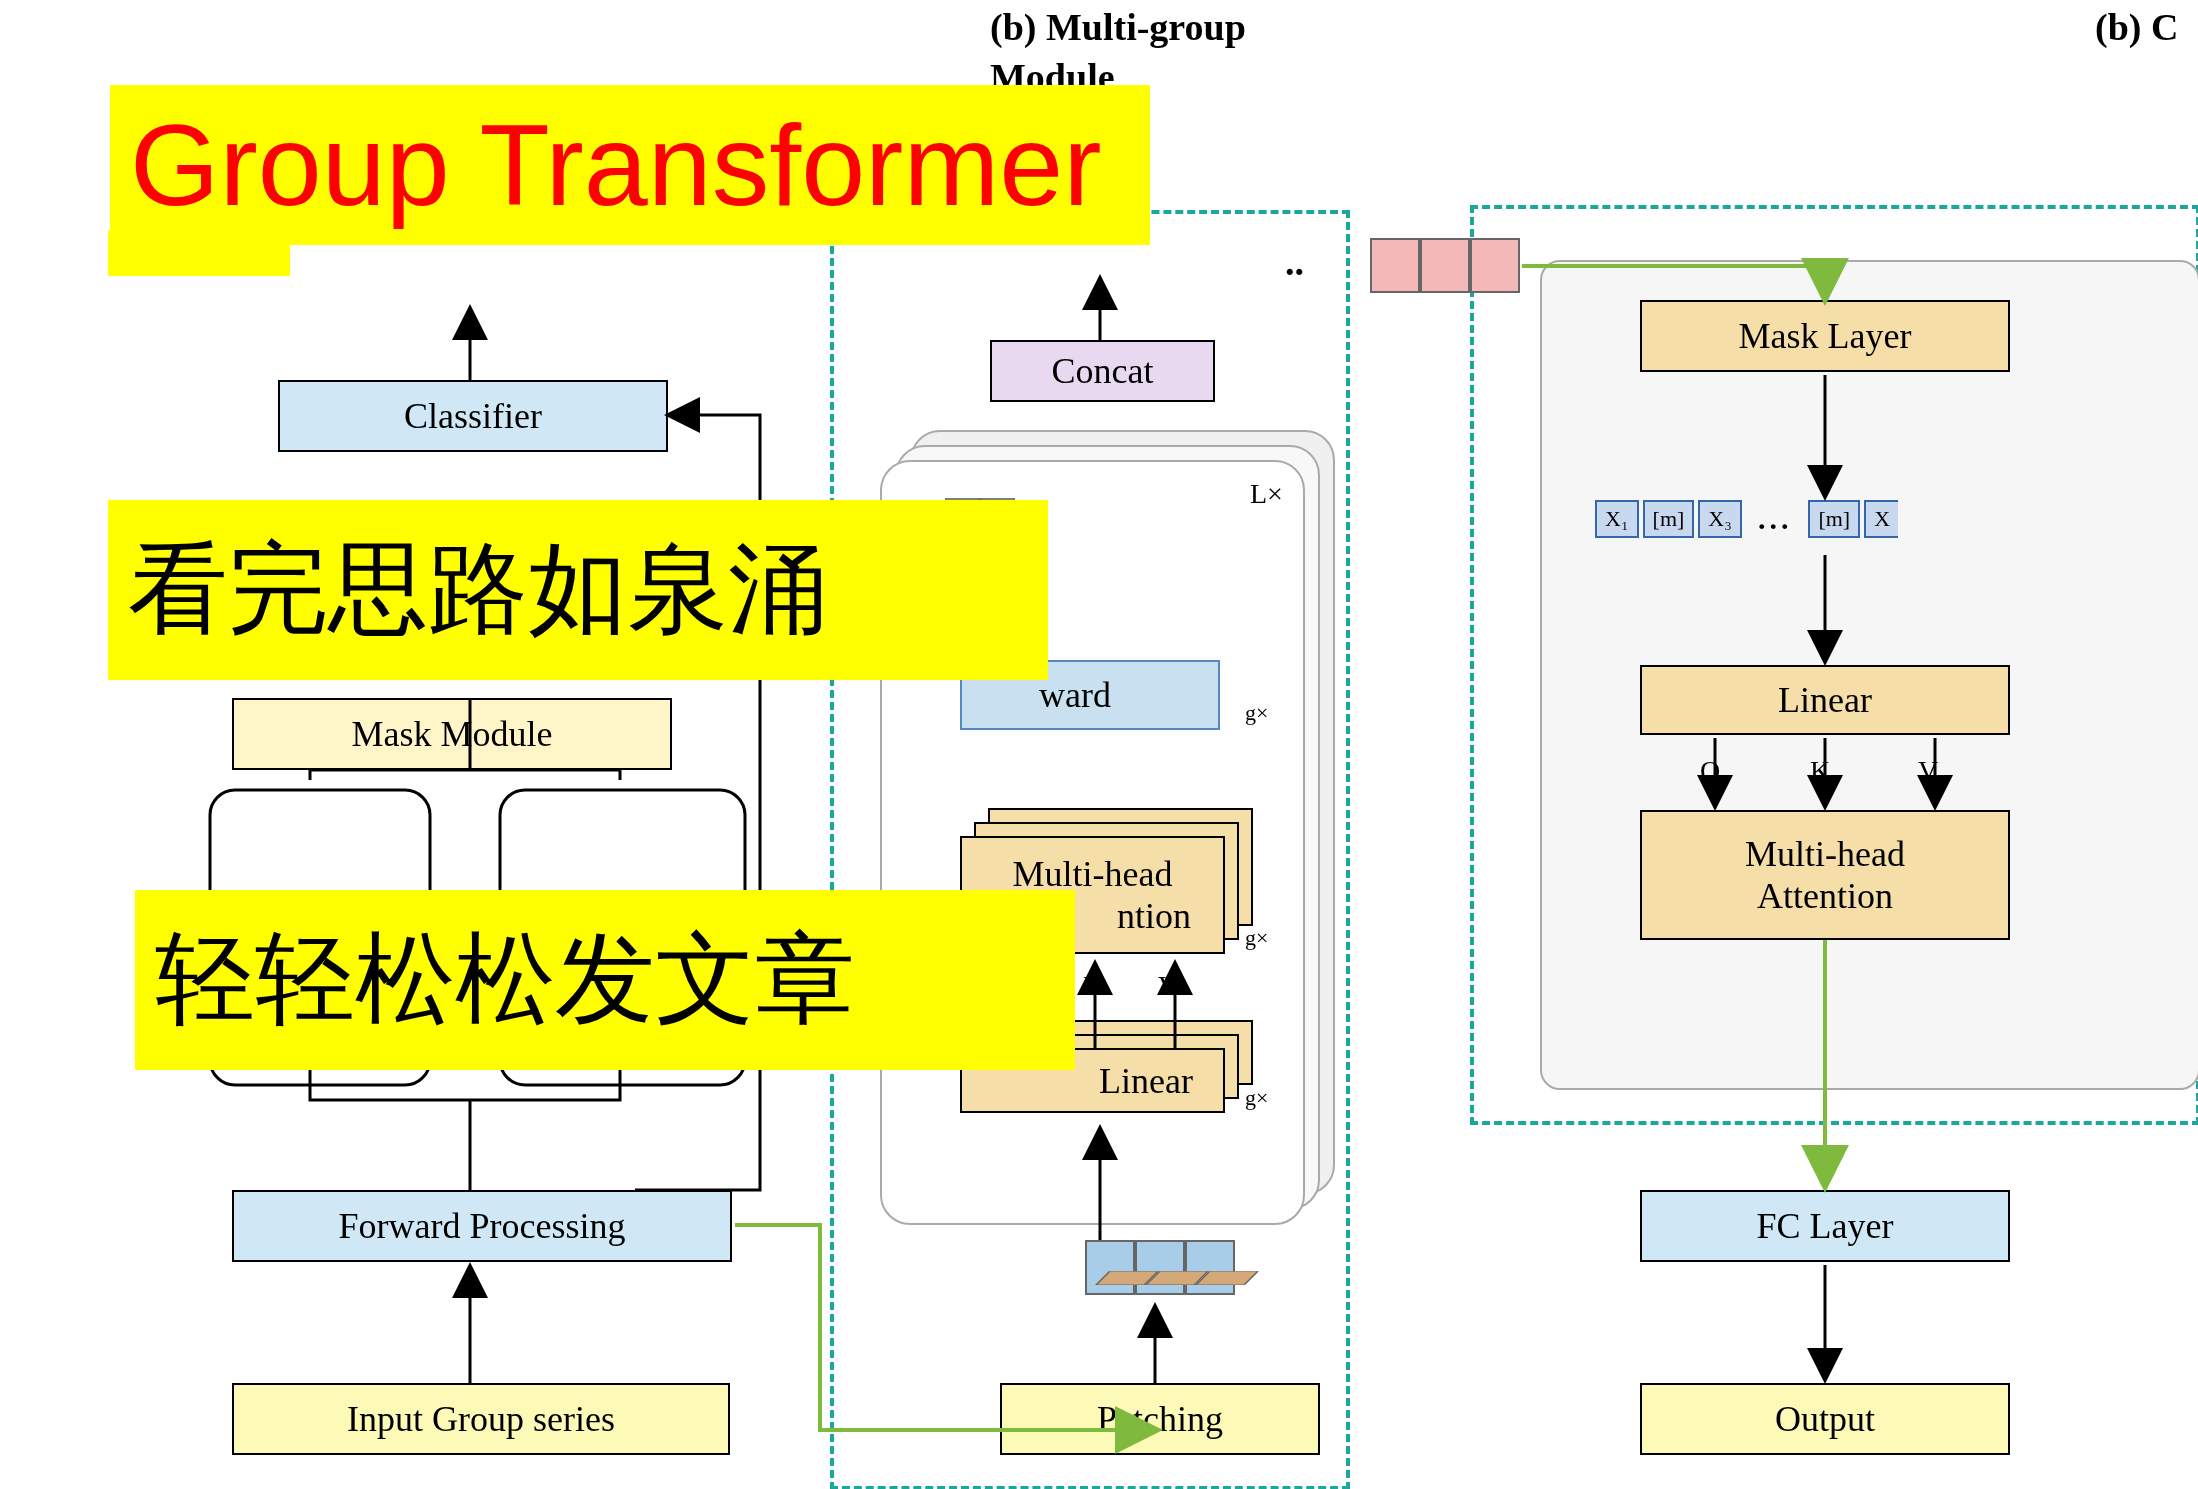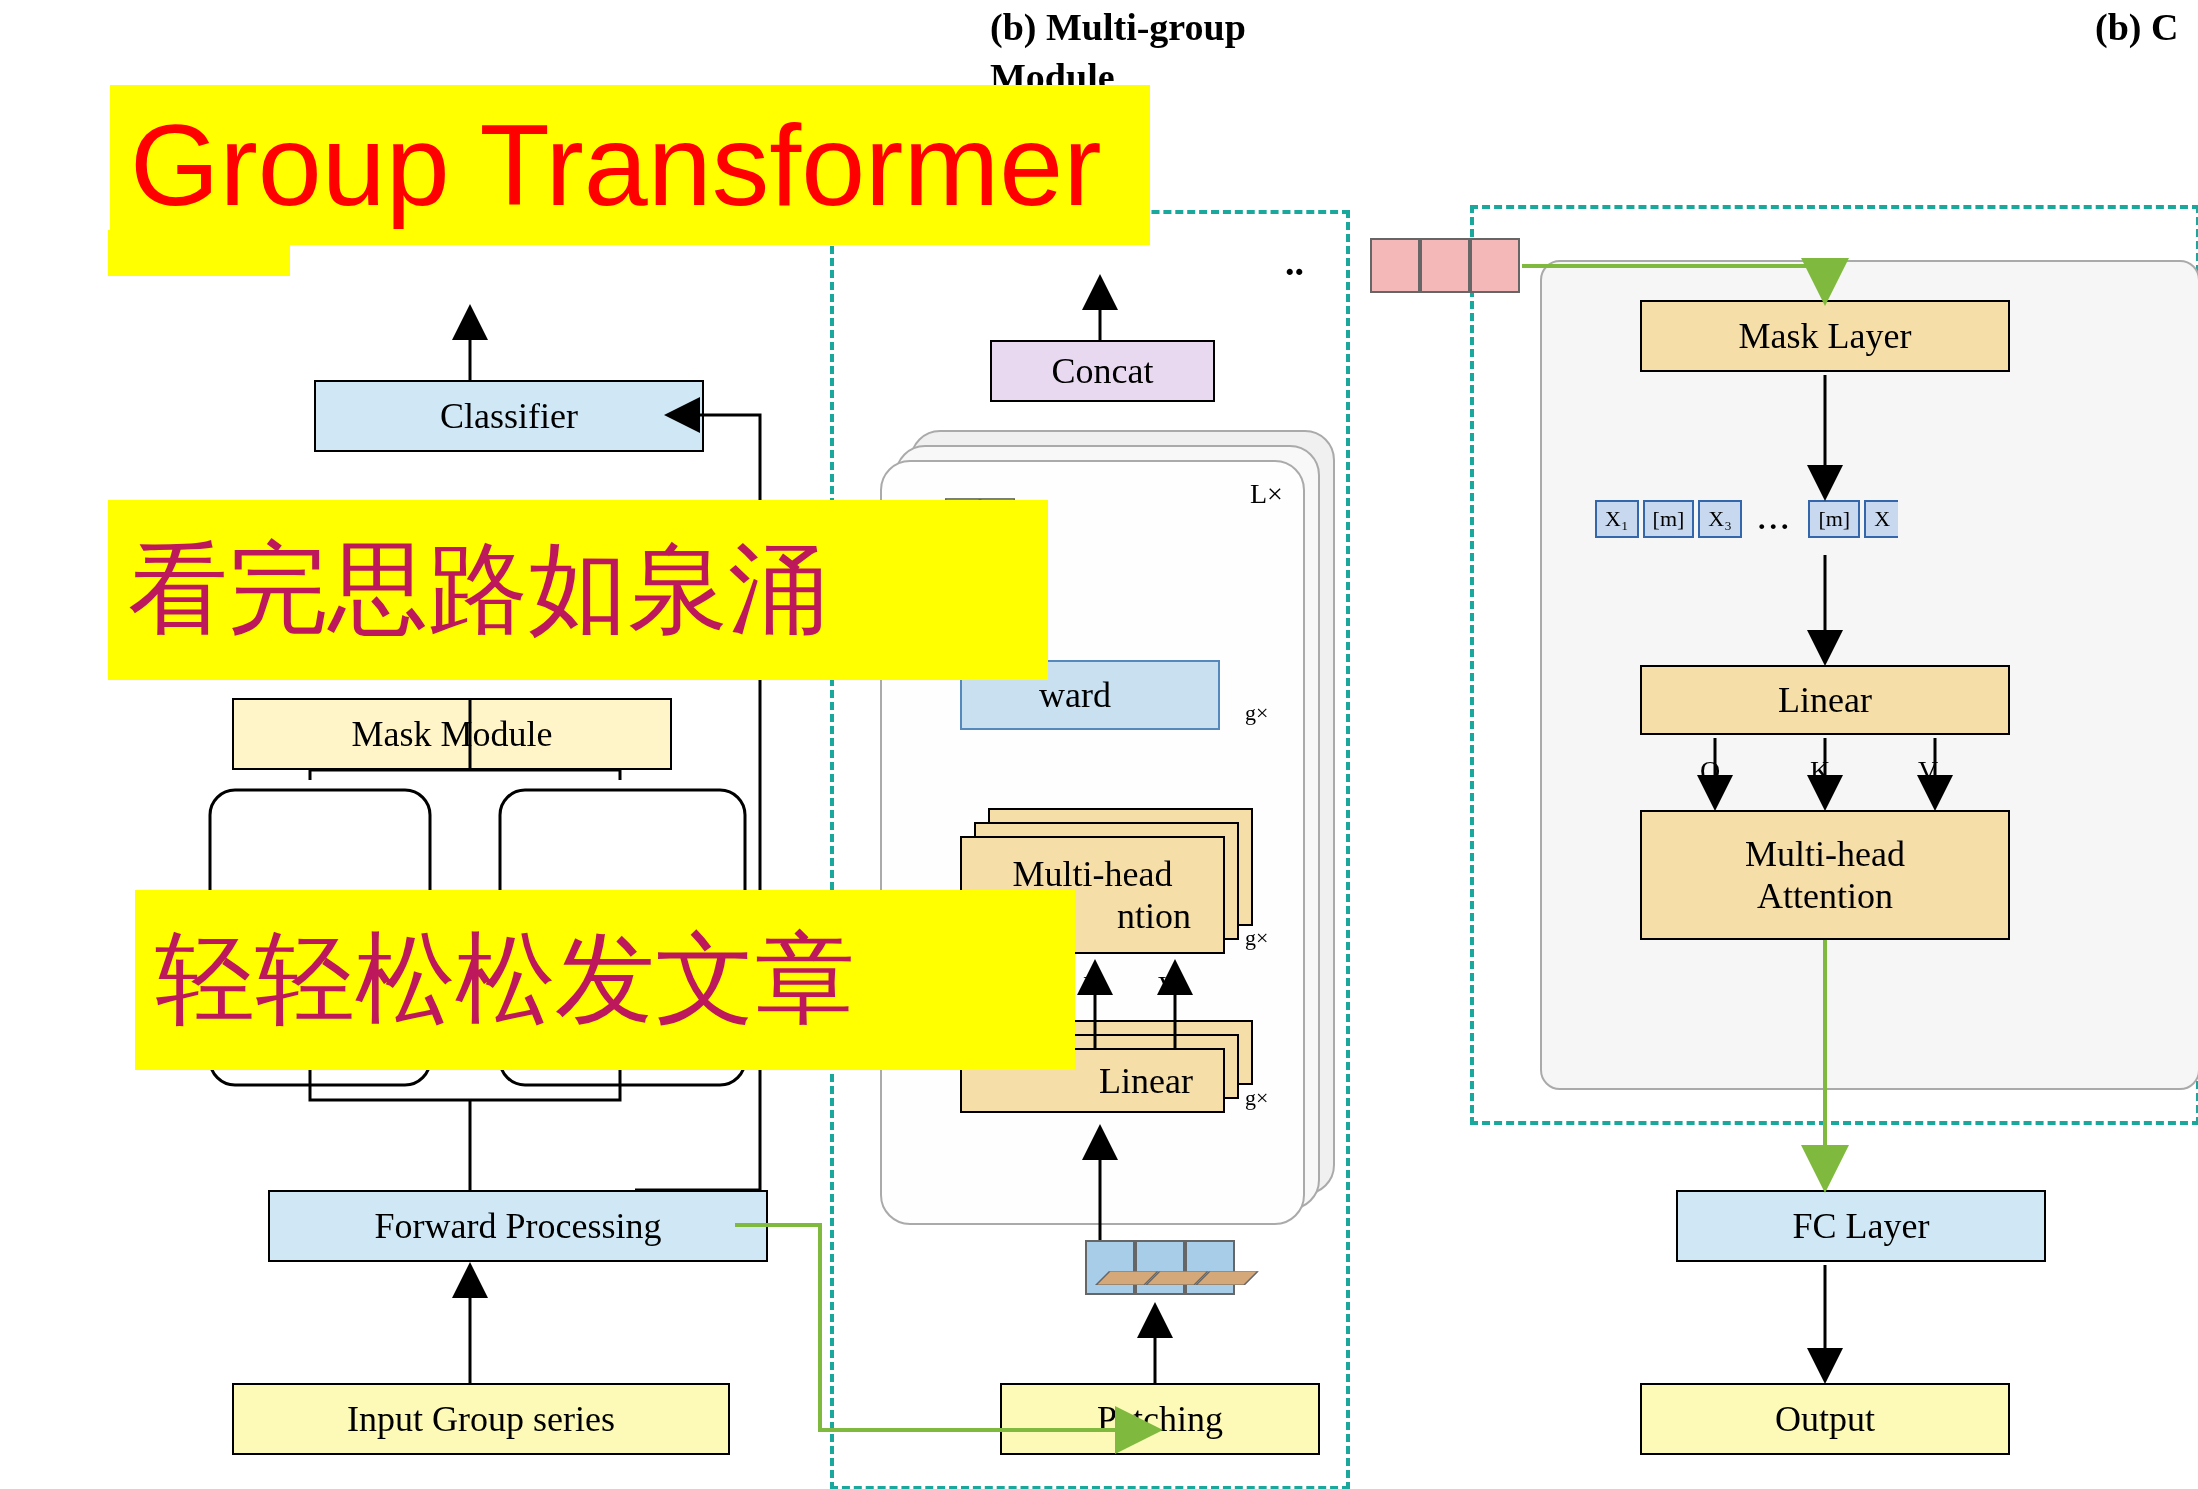--- a/index.html
+++ b/index.html
@@ -1,21 +1,21 @@
 <!DOCTYPE html>
 <html><head>
 <meta charset="utf-8">
 <style>
 * { margin: 0; padding: 0; box-sizing: border-box; }
 body { font-family: "Times New Roman", serif; background: #fff; width: 2198px; height: 1489px; position: relative; overflow: hidden; }
 .highlight-box { background: #ffff00; position: absolute; display: flex; align-items: center; padding: 16px 20px; }
-.red-text { color: #be185d; font-size: 100px; font-weight: 400; font-family: "Microsoft YaHei", "SimHei", sans-serif; white-space: nowrap; }
+.red-text { color: #000000; font-size: 100px; font-weight: 400; font-family: "Microsoft YaHei", "SimHei", sans-serif; white-space: nowrap; }
 .red-text-big { color: #ff0000; font-size: 115px; font-weight: 400; font-family: "Microsoft YaHei", "SimHei", sans-serif; }
 .block { position: absolute; border: 2px solid #000; display: flex; align-items: center; justify-content: center; font-size: 36px; font-family: "Times New Roman", serif; }
-.block-blue { background: #d0e8f5; margin-left: 36px; }
+.block-blue { background: #d0e8f5; }
 .block-yellow { background: #fff5c8; text-align: right; }
 .block-yellow-light { background: #fdfab8; }
 .block-purple { background: #e8d9f0; }
 .block-orange { background: #f5dea8; }
 .header-text { position: absolute; font-size: 38px; font-weight: bold; font-family: "Times New Roman", serif; }
 .dashed-box { position: absolute; border: 4px dashed #1aa89c; }
 .arrow-line { stroke: #000; stroke-width: 3; fill: none; }
 .card-stack { position: absolute; background: #f0f0f0; border: 2px solid #aaa; border-radius: 30px; }
 .small-cube { position: absolute; display: flex; }
 .cube { width: 50px; height: 55px; border: 2px solid #666; }

